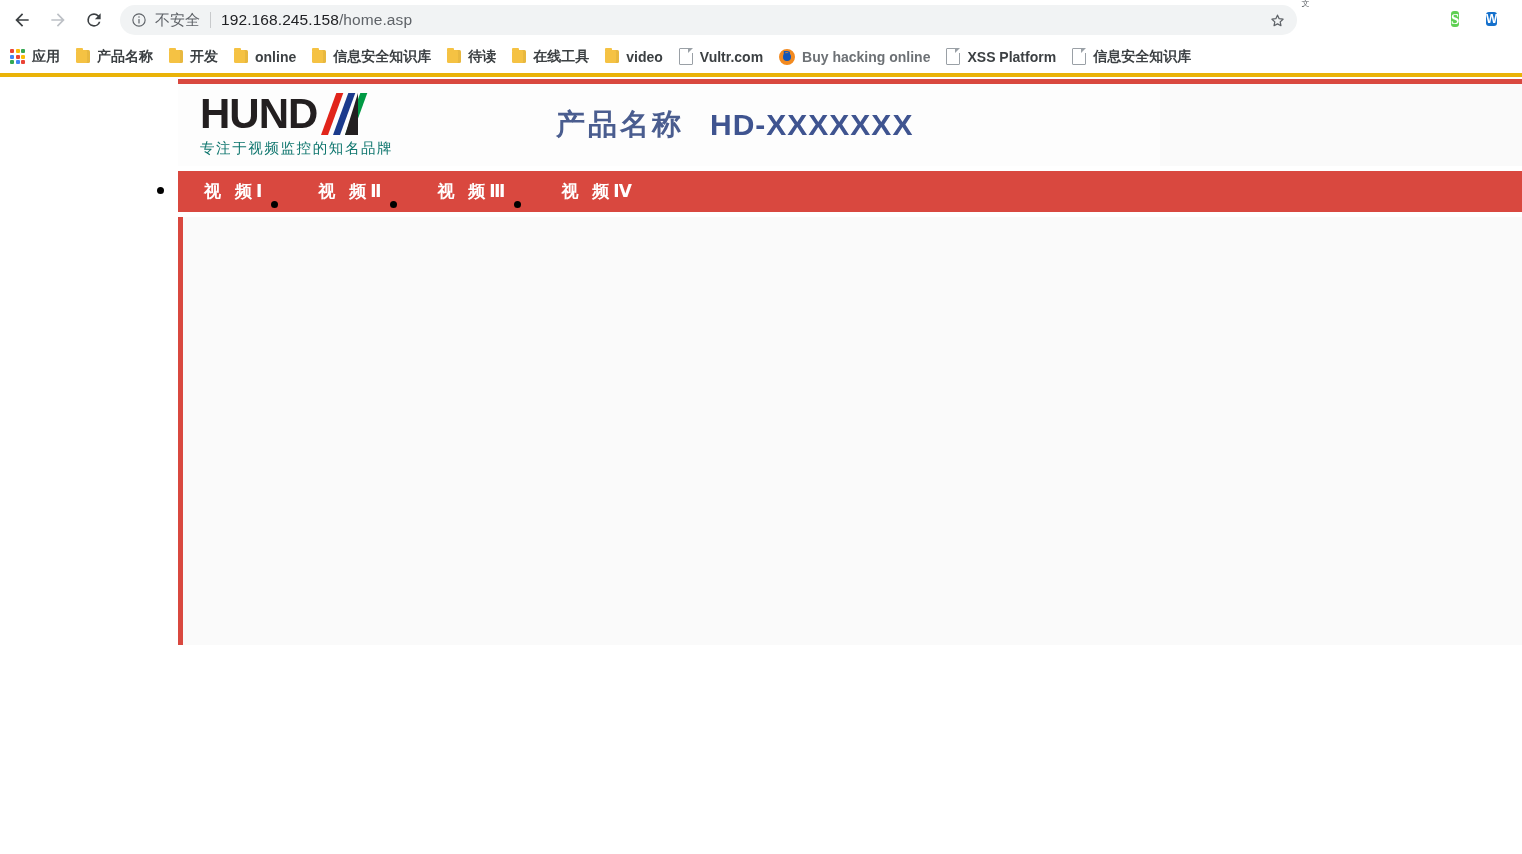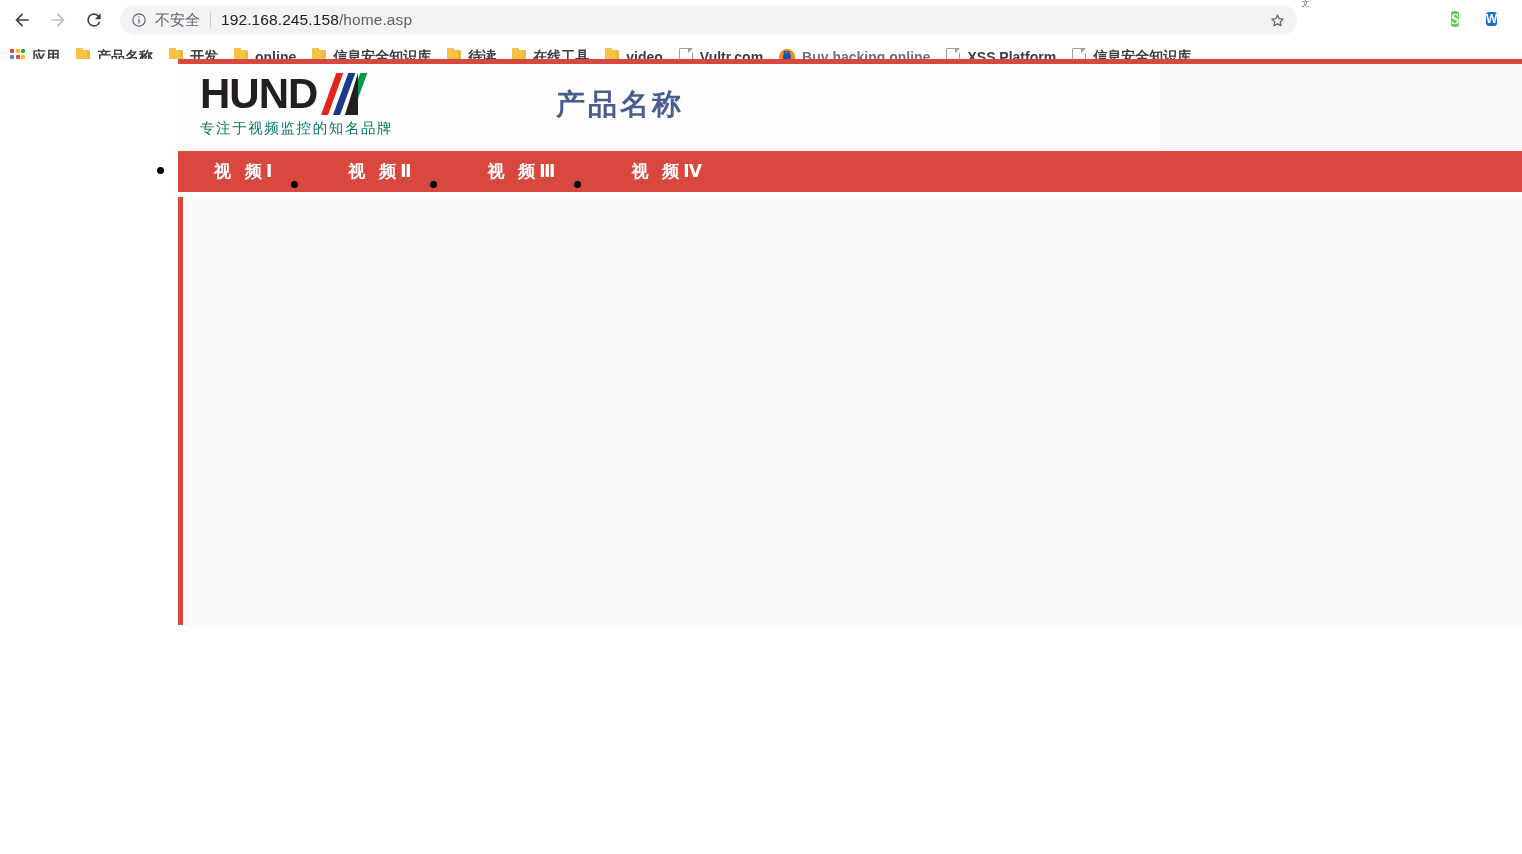--- a/index.html
+++ b/index.html
@@ -143,21 +143,21 @@
     font-size:11px;font-weight:700;color:#1256b8;
     font-family:"Liberation Sans",sans-serif;
   }
   .ic-bitcoin:before{
     content:"";position:absolute;left:2px;top:2px;right:2px;bottom:2px;
     border-radius:50%;background:#1256b8;
   }
 
   
   .viewport{
-    position:absolute;left:0;top:59px;width:1522px;height:566px;background:#ffffff;
+    position:absolute;left:0;top:79px;width:1522px;height:566px;background:#ffffff;
     overflow:hidden;
   }
 
   .site{
     position:absolute;left:178px;top:0;width:1344px;
   }
 
   
   .hdr-topbar{
     height:5px;background:#d9483f;width:1344px;
@@ -214,21 +214,21 @@
     position:relative;
   }
   .navbar ul{
     list-style:none;margin:0;padding:0;display:flex;align-items:center;
   }
   .navbar li{
     position:relative;margin:0;
   }
   .nav-a{
     display:block;color:#ffffff;font-size:17px;font-weight:700;
-    padding:0 36px;letter-spacing:4px;white-space:nowrap;line-height:41px;
+    padding:0 26px;letter-spacing:4px;white-space:nowrap;line-height:41px;
     font-family:"DejaVu Sans","Liberation Sans",sans-serif;
   }
   .bullet{
     position:absolute;width:7px;height:7px;border-radius:50%;background:#000;
   }
   .b-nav{bottom:4px;right:14px;}
   .b-outside{left:157px;top:108px;width:7px;height:7px;border-radius:50%;background:#000;position:absolute;}
 
   .nav-under{height:5px;background:#ffffff;width:1344px;}
 
@@ -393,20 +393,21 @@
                   <i class="s2"></i>
                   <i class="s3"></i>
                   <i class="blk"></i>
               </span>
             </div>
             <div class="logo-tag">专注于视频监控的知名品牌</div>
           </div>
 
           <div class="prod-wrap">
             <span class="prod-name">产品名称</span>
+            <span class="prod-model">HD-XXXXXXX</span>
           </div>
 
         </div>
       </div>
 
       <div class="nav-gap"></div>
 
       <div class="navbar">
         <ul>
           <li>

